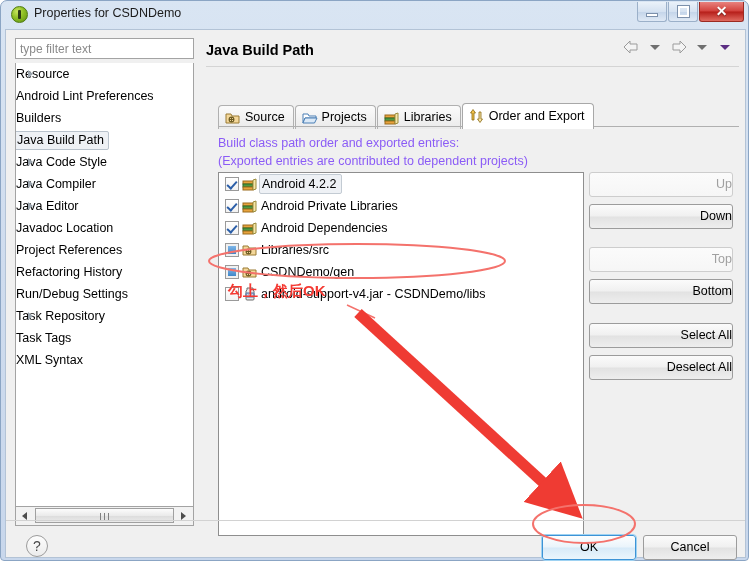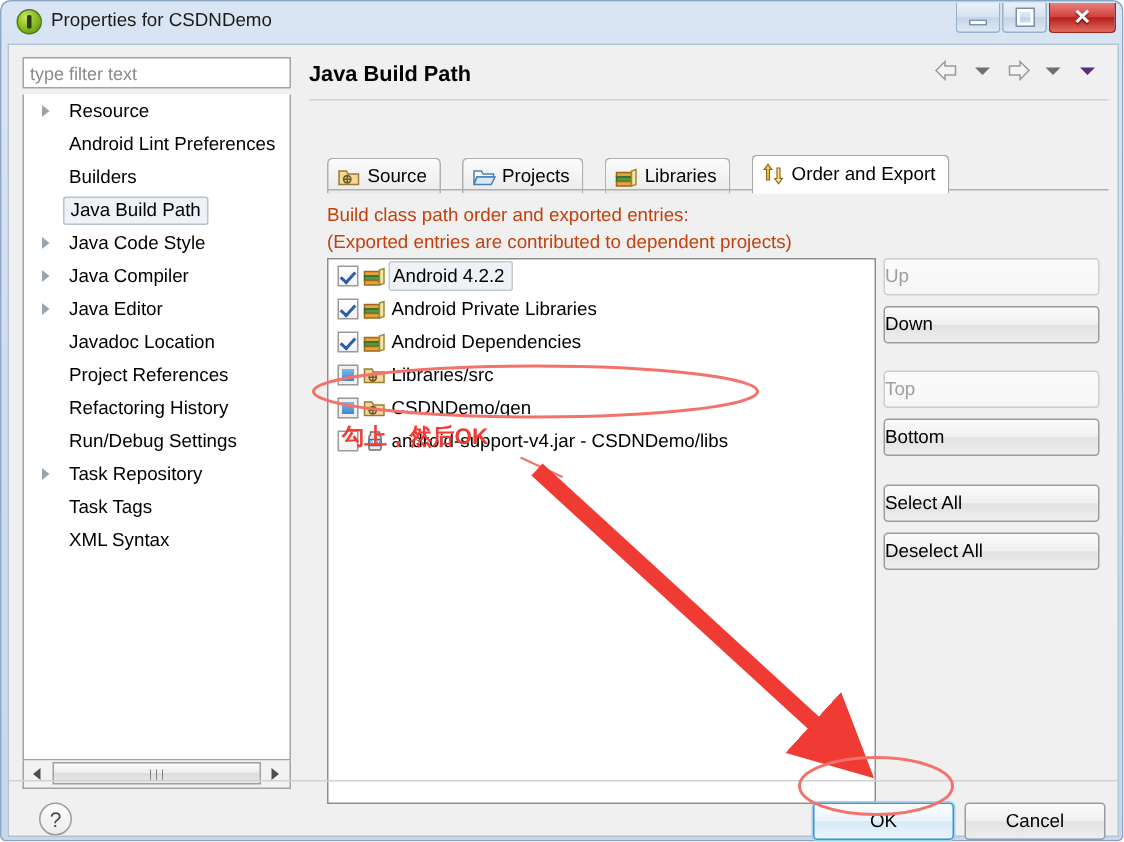--- a/index.html
+++ b/index.html
@@ -140,21 +140,20 @@
     box-sizing: border-box;
     background: #ffffff;
     border: 1px solid #a3a3a3;
     border-top: none;
     overflow: hidden;
   }
   .tree-item {
     position: relative;
     height: 22px;
     line-height: 22px;
-    padding-left: 30px;
     font-size: 12.5px;
     color: #000;
     white-space: nowrap;
   }
   .tree-item .arrow {
     position: absolute;
     left: 12px; top: 7px;
     width: 0; height: 0;
     border-left: 5px solid #9aa4ad;
     border-top: 4px solid transparent;
@@ -256,21 +255,21 @@
     height: 24px;
     line-height: 23px;
     box-sizing: border-box;
     padding: 0 8px 0 26px;
     font-size: 12.5px;
     color: #000;
     border: 1px solid #b0b0b0;
     border-bottom: none;
     border-radius: 4px 4px 0 0;
     background: linear-gradient(to bottom, #fbfbfb 0%, #eaeaea 100%);
-    margin-right: 14px;
+    margin-right: 1px;
     vertical-align: bottom;
   }
   .tab.active {
     background: #ffffff;
     height: 26px;
     line-height: 25px;
     border-color: #a8a8a8;
     z-index: 3;
   }
   .tab .ticon {
@@ -283,21 +282,21 @@
     left: 212px; top: 96px;
     width: 521px; height: 1px;
     background: #b0b0b0;
   }
 
   
   .desc {
     position: absolute;
     left: 212px;
     font-size: 12.5px;
-    color: #c2410c;
+    color: #8b5cf6;
     white-space: nowrap;
     text-align: right;
   }
   #desc1 { top: 106px; }
   #desc2 { top: 124px; }
 
   
   #entries {
     position: absolute;
     left: 212px; top: 142px;
@@ -360,21 +359,21 @@
 
   
   .sbtn {
     position: absolute;
     left: 583px;
     width: 144px; height: 25px;
     box-sizing: border-box;
     font-family: "Liberation Sans", sans-serif;
     font-size: 12.5px;
     color: #000;
-    text-align: left;
+    text-align: right;
     line-height: 23px;
     border: 1px solid #9c9c9c;
     border-radius: 3px;
     background: linear-gradient(to bottom, #fbfbfb 0%, #f0f0f0 48%, #e2e2e2 52%, #eeeeee 100%);
   }
   .sbtn.disabled {
     color: #a0a0a0;
     border-color: #cdcdcd;
     background: linear-gradient(to bottom, #fbfbfb 0%, #f6f6f6 100%);
   }

